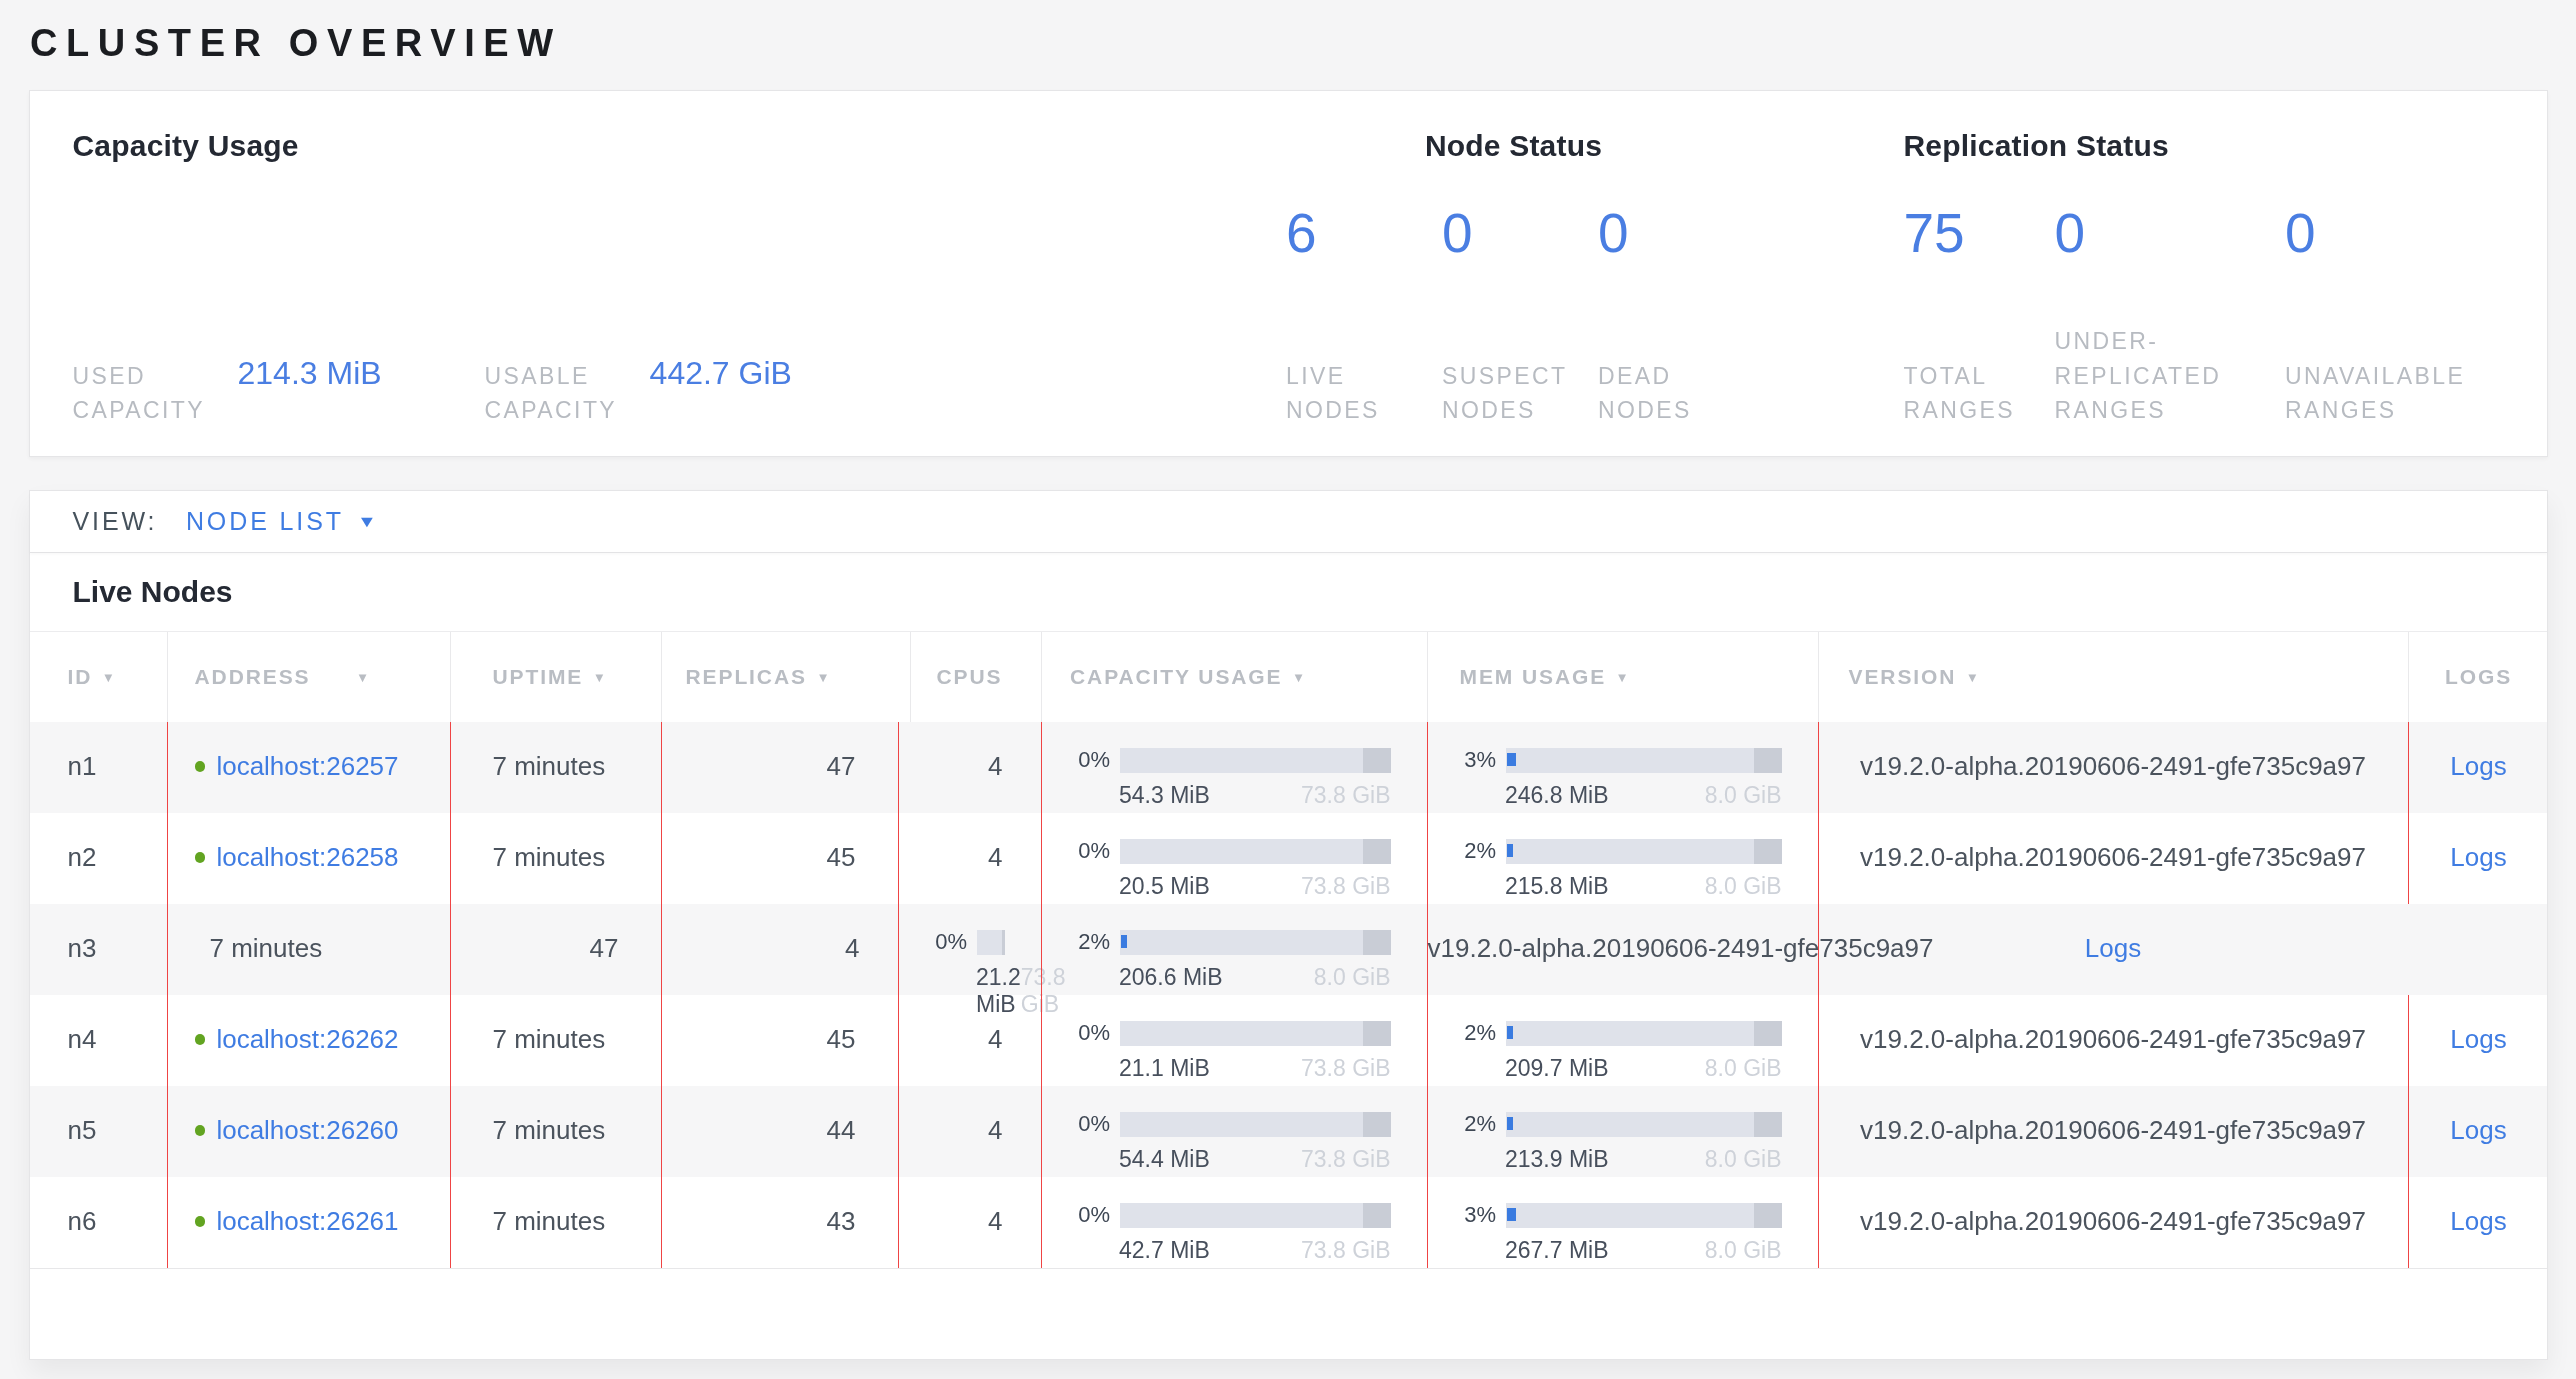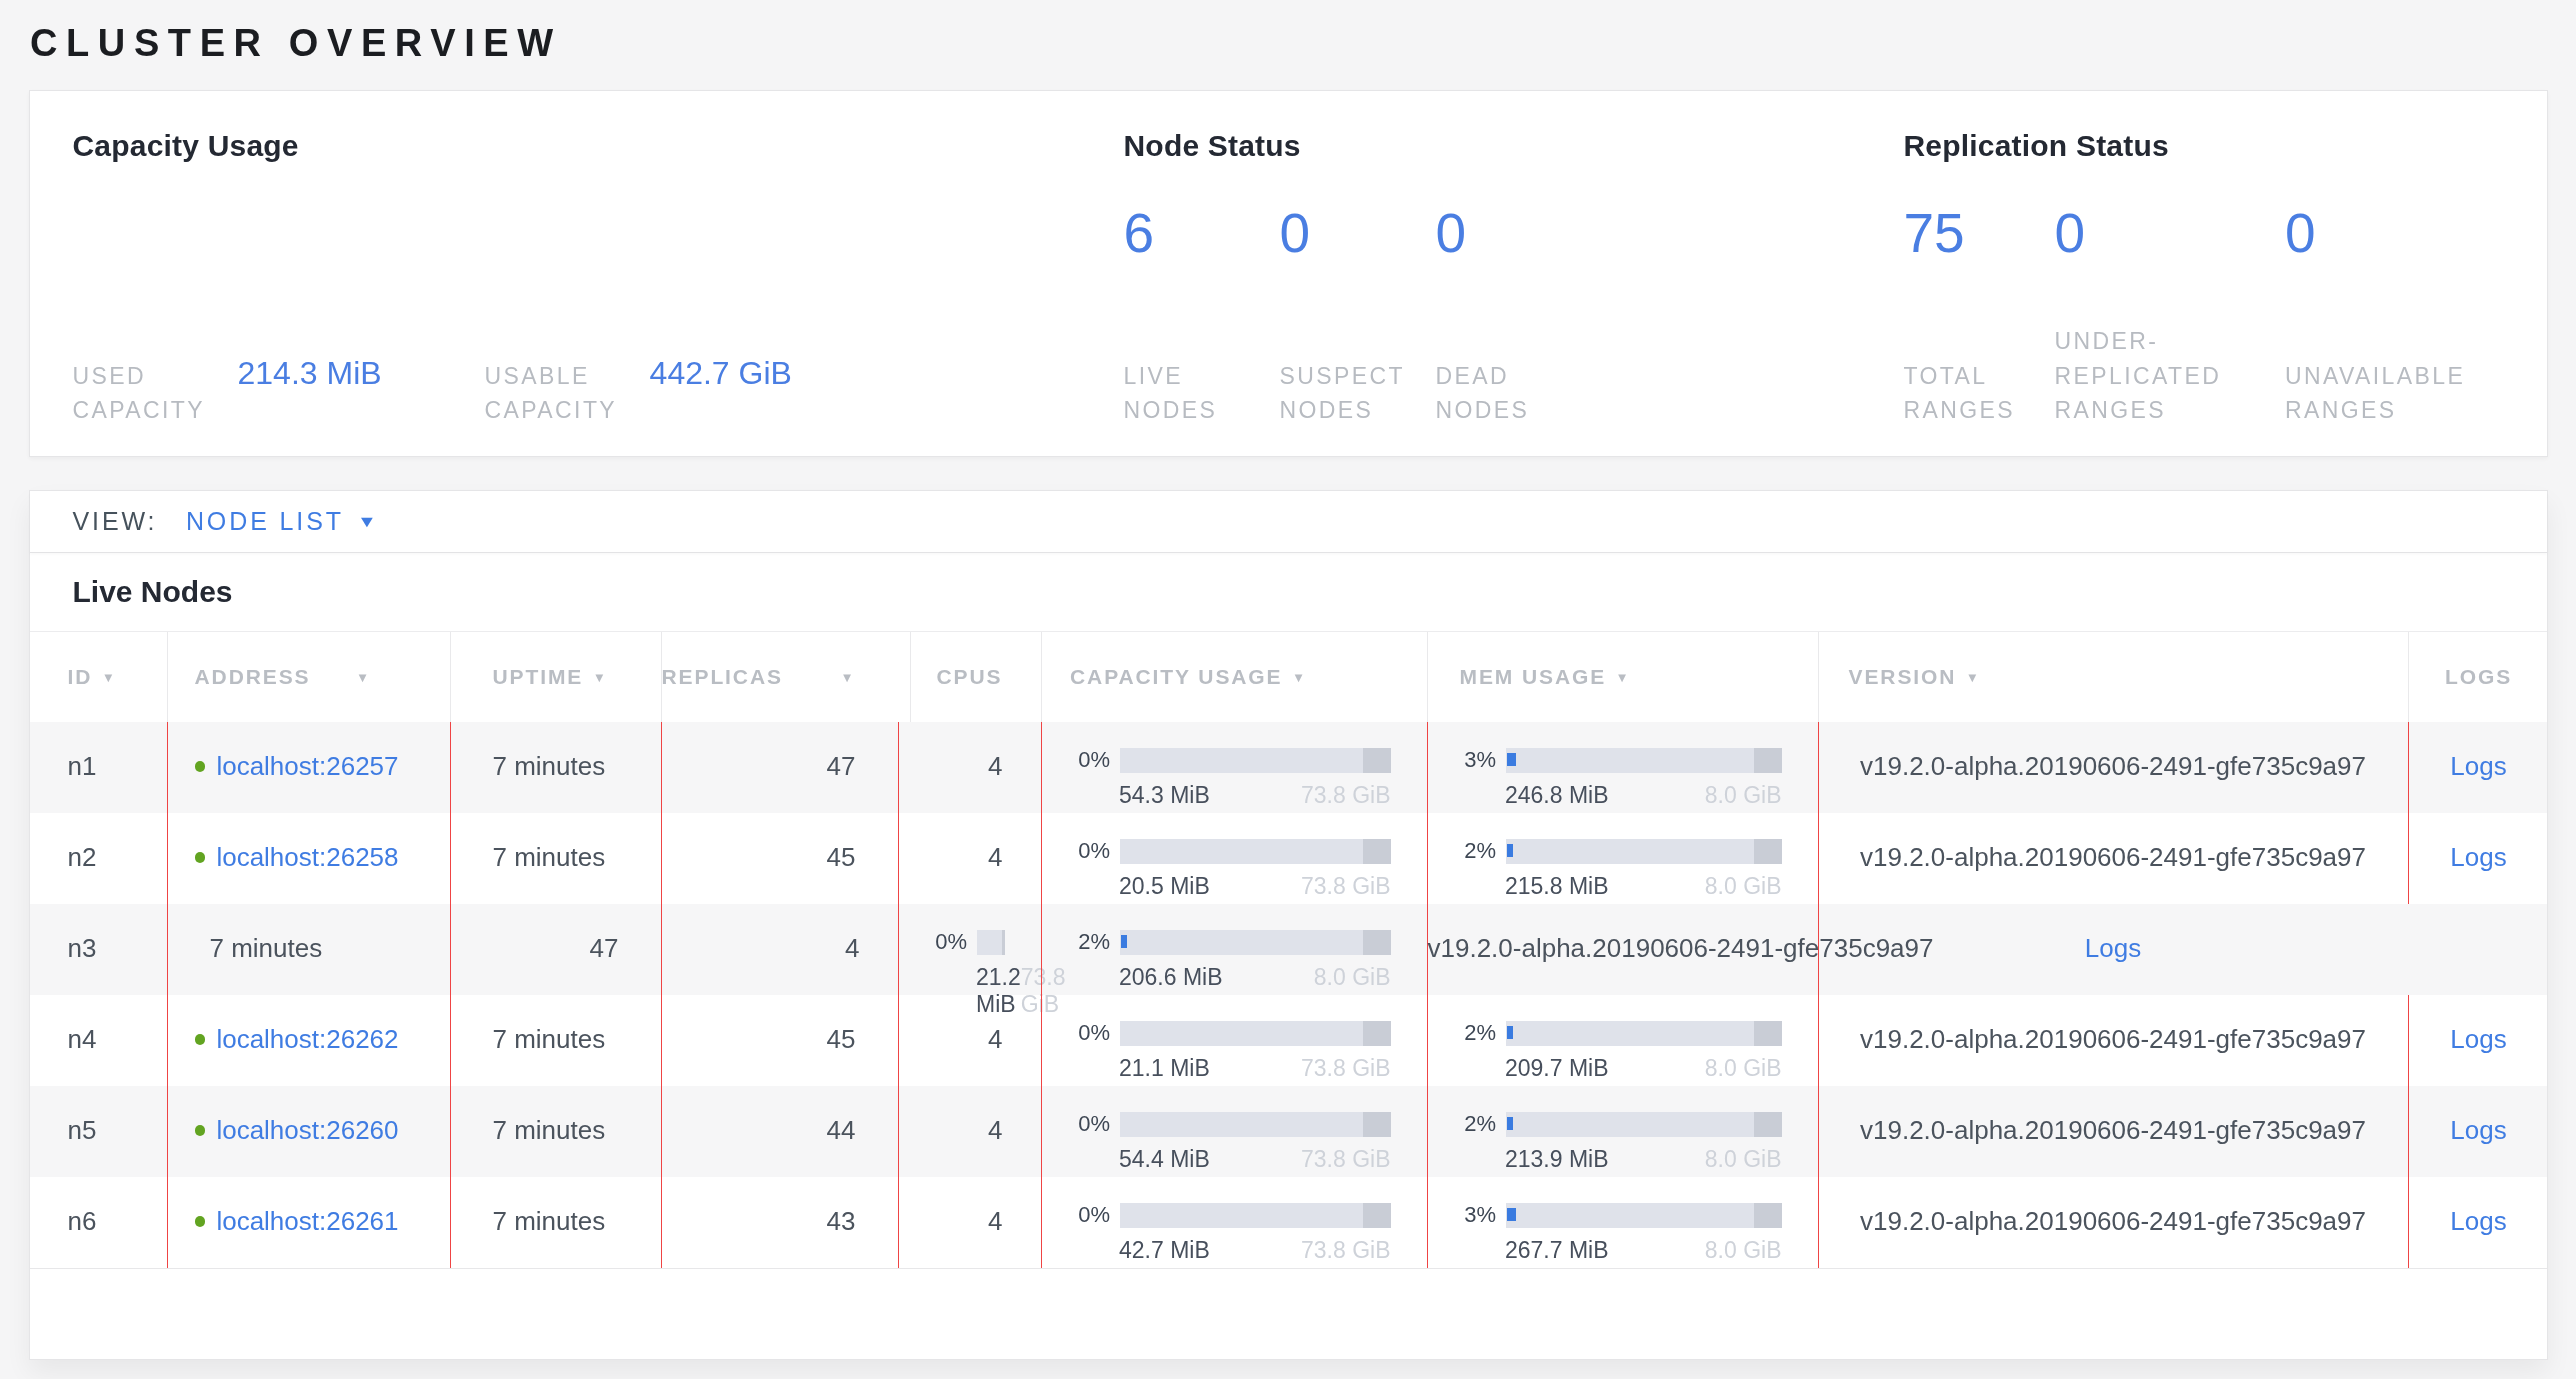--- a/index.html
+++ b/index.html
@@ -29,21 +29,21 @@
 
   
   .summary-card {
     margin-top: 25px;
     height: 367px;
     display: flex;
     padding: 38px 38px 28.5px 43px;
   }
   .sec { display: flex; flex-direction: column; height: 100%; }
   .sec-capacity { flex: 0 0 1051px; }
-  .sec-node { flex: 0 0 780px; }
+  .sec-node { flex: 0 0 780px; align-items: center; }
   .sec-repl { flex: 1 1 auto; }
   .sec-title { font-size: 30px; font-weight: 700; color: #242933; letter-spacing: 0.2px; }
 
   .gauge-row { display: flex; align-items: flex-start; margin-top: 48px; }
   .big-pct {
     width: 160px; font-size: 55px; color: #4a7ee2; font-weight: 400;
     line-height: 55px; margin-top: -5.7px; letter-spacing: -1px;
   }
   .gauge { width: 623px; }
   .gtrack { position: relative; height: 34px; background: #e3e5ec; overflow: hidden; }
@@ -105,21 +105,21 @@
     color: #b9bdc3; text-transform: uppercase;
     border-left: 1px solid #e9e9eb;
     cursor: pointer; white-space: nowrap;
   }
   .th:first-child { border-left: none; }
   .sorticon { font-size: 13.3px; margin-left: 9.5px; color: #b9bdc3; }
 
   .th-id { padding-left: 38px; }
   .th-address { padding-left: 27px; gap: 36px; }
   .th-uptime { padding-left: 42px; }
-  .th-replicas { justify-content: space-between; padding-right: 42px; }
+  .th-replicas { justify-content: center; padding-right: 42px; }
   .th-cpus { justify-content: flex-end; padding-right: 38px; margin-left: 12px; }
   .th-capacity { padding-left: 28.5px; }
   .th-mem { padding-left: 32px; }
   .th-version { padding-left: 30px; }
   .th-logs { justify-content: center; }
 
   .tbody { border-bottom: 1px solid #e7e7e9; }
   .tr { height: 91px; }
   .tr.alt { background: #f6f6f7; }
   .td {

